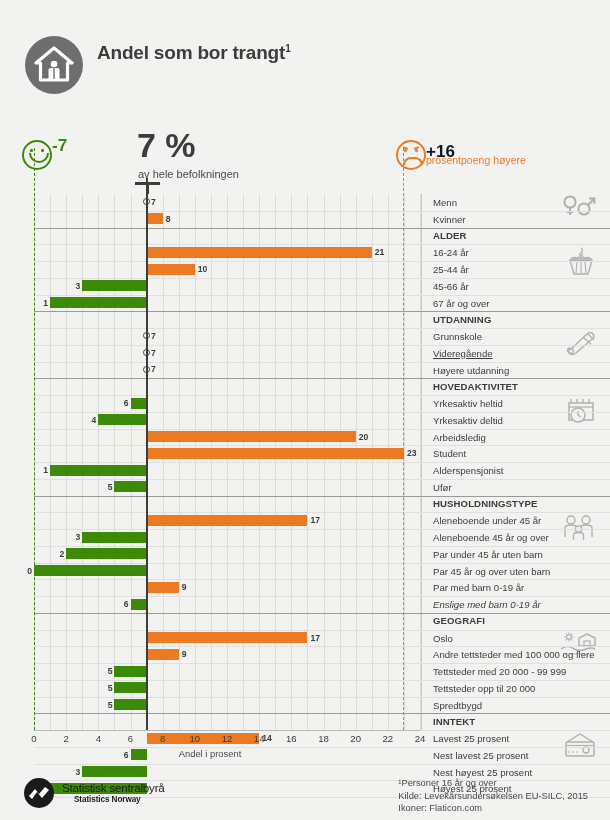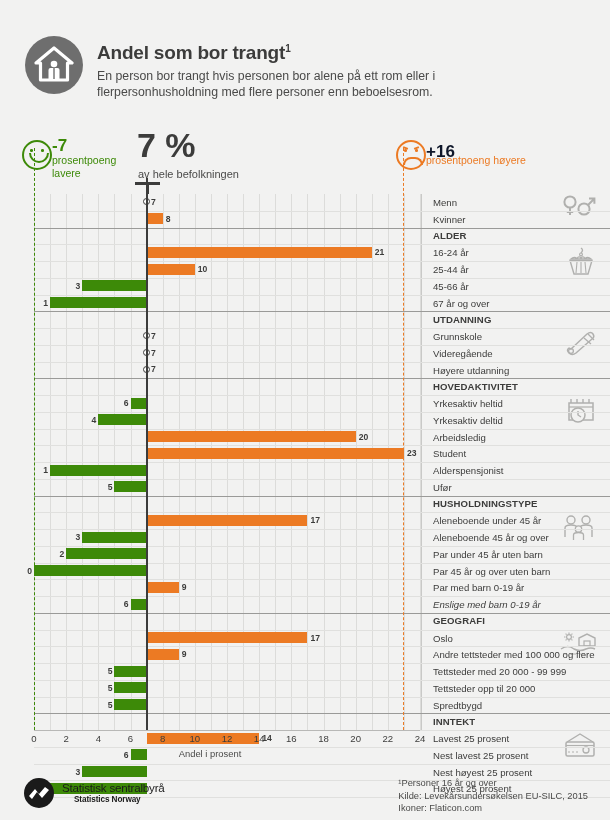--- a/index.html
+++ b/index.html
@@ -88,33 +88,31 @@
 <div class="header">
   <div class="hdr-circle">
     <svg width="40" height="38" viewBox="0 0 40 38">
       <path d="M20 2 L38 17 L33.5 17 L33.5 34 L6.5 34 L6.5 17 L2 17 Z" fill="none" stroke="#ffffff" stroke-width="3.2" stroke-linejoin="round"></path>
       <circle cx="20" cy="18" r="3.3" fill="#ffffff"></circle>
       <path d="M14.5 33 L14.5 24 Q14.5 22 16.5 22 L23.5 22 Q25.5 22 25.5 24 L25.5 33 Z" fill="#ffffff"></path>
       <rect x="19.3" y="22" width="1.4" height="11" fill="#6e6e6e"></rect>
     </svg>
   </div>
   <div class="hdr-title"><span>Andel som bor trangt</span><sup>1</sup></div>
-  <div class="hdr-sub">En person bor trangt hvis personen bor alene på ett rom eller i flerpersonhusholdning med flere personer enn beboelsesrom.</div>
 </div>
 
 <div class="kpi">
   <div class="smiley-wrap">
     <span class="face">
         <span class="eye l"></span>
         <span class="eye r"></span>
         <span class="mouth"></span>
       </span>
   </div>
   <div class="kpi-num green">-7</div>
-  <div class="kpi-cap green">prosentpoeng lavere</div>
 
   <div class="big-num">7 %</div>
   <div class="big-sub">av hele befolkningen</div>
   <div class="pointer-bar"></div>
   <div class="pointer-stem"></div>
 
   <div class="sad-wrap">
     <span class="face sad">
         <span class="brow l"></span>
         <span class="brow r"></span>
@@ -206,21 +204,21 @@
         <path d="M7 19 L23 4 Q27 1 29 4 Q31 7 28 9 L12 23 Q8 26 5 23 Q2 20 5 18 Z" fill="none" stroke="#b0b0ae" stroke-width="1.5"></path>
         <circle cx="7" cy="21" r="2.4" fill="none" stroke="#b0b0ae" stroke-width="1.3"></circle>
         <path d="M20 8 L27 14 M24 4 L30 10" stroke="#b0b0ae" stroke-width="1.3"></path>
       </svg></div>
     <div class="dot" style="left: 143.083px; top: 138px;"></div>
     <div class="bval" style="left: 151.083px; top: 136.8px;">7</div>
     <div class="rlabel" style="top: 137px;">Grunnskole</div>
     <div class="rowline" style="top: 150.75px;"></div>
     <div class="dot" style="left: 143.083px; top: 154.75px;"></div>
     <div class="bval" style="left: 151.083px; top: 153.55px;">7</div>
-    <div class="rlabel" style="top: 153.75px;">Videregående</div>
+    <div class="rlabel" style="top: 153.75px; text-decoration: underline;">Videregående</div>
     <div class="rowline" style="top: 167.5px;"></div>
     <div class="dot" style="left: 143.083px; top: 171.5px;"></div>
     <div class="bval" style="left: 151.083px; top: 170.3px;">7</div>
     <div class="rlabel" style="top: 170.5px;">Høyere utdanning</div>
     <div class="rowline" style="top: 184.25px;"></div>
     <div class="seprule" style="top: 184.25px;"></div>
     <div class="rlabel grp" style="top: 186.75px;">HOVEDAKTIVITET</div>
     <div class="rowline" style="top: 201px;"></div>
     <div class="icnbox" style="top: 203.25px;"><svg width="30" height="28" viewBox="0 0 30 28">
         <path d="M5 2 L5 6 M11 2 L11 6 M17 2 L17 6 M23 2 L23 6" stroke="#b0b0ae" stroke-width="1.4"></path>

